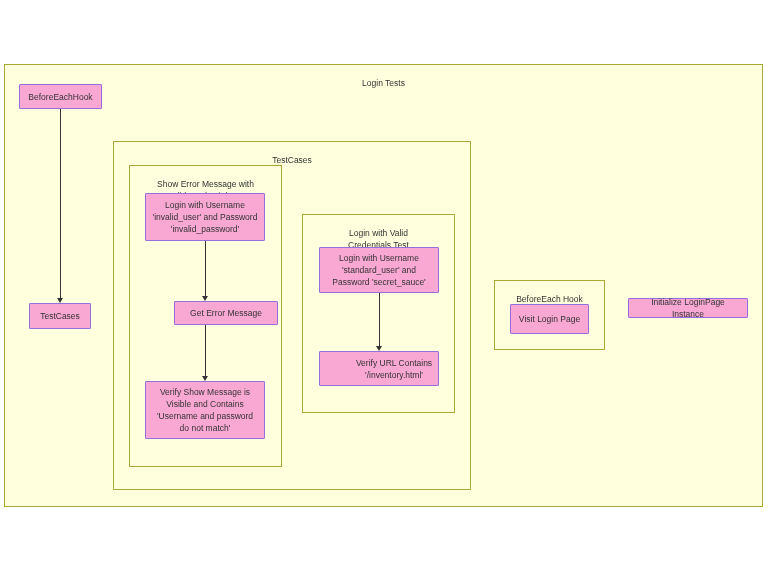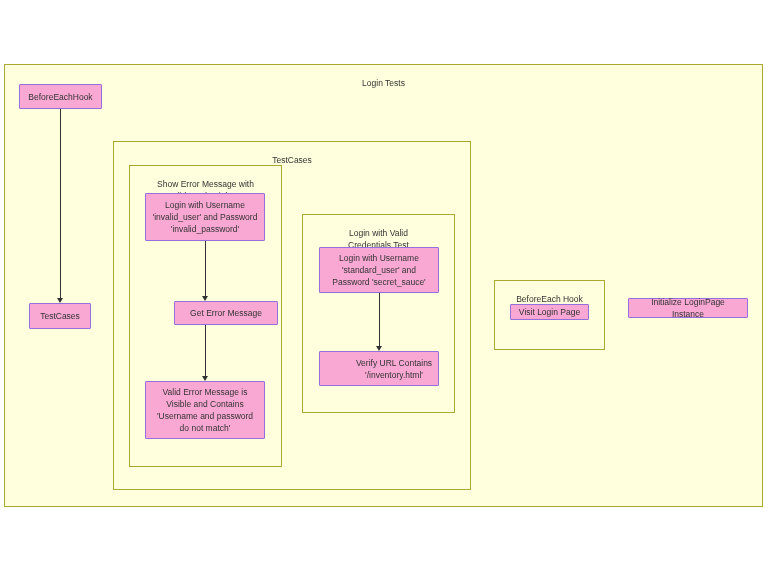--- a/index.html
+++ b/index.html
@@ -95,30 +95,30 @@
   <div class="node" style="left:19px; top:84px; width:83px; height:25px;">BeforeEachHook</div>
 
   <div class="node" style="left:29px; top:303px; width:62px; height:26px;">TestCases</div>
 
   <div class="node" style="left:145px; top:193px; width:120px; height:48px;">Login with Username
 'invalid_user' and Password
 'invalid_password'</div>
 
   <div class="node" style="left:174px; top:301px; width:104px; height:24px;">Get Error Message</div>
 
-  <div class="node" style="left:145px; top:381px; width:120px; height:58px;">Valid Error Message is
+  <div class="node" style="left:145px; top:381px; width:120px; height:58px;">Verify Show Message is
 Visible and Contains
 'Username and password
 do not match'</div>
 
   <div class="node" style="left:319px; top:247px; width:120px; height:46px;">Login with Username
 'standard_user' and
 Password 'secret_sauce'</div>
 
   <div class="node" style="left:319px; top:351px; width:120px; height:35px;padding-left:30px;">Verify URL Contains
 '/inventory.html'</div>
 
-  <div class="node" style="left:510px; top:304px; width:79px; height:16px;">Visit Login Page</div>
+  <div class="node" style="left:510px; top:304px; width:79px; height:30px;">Visit Login Page</div>
 
   <div class="node" style="left:628px; top:298px; width:120px; height:20px;">Initialize LoginPage
 Instance</div>
 
 </div>
 
 </body></html>

